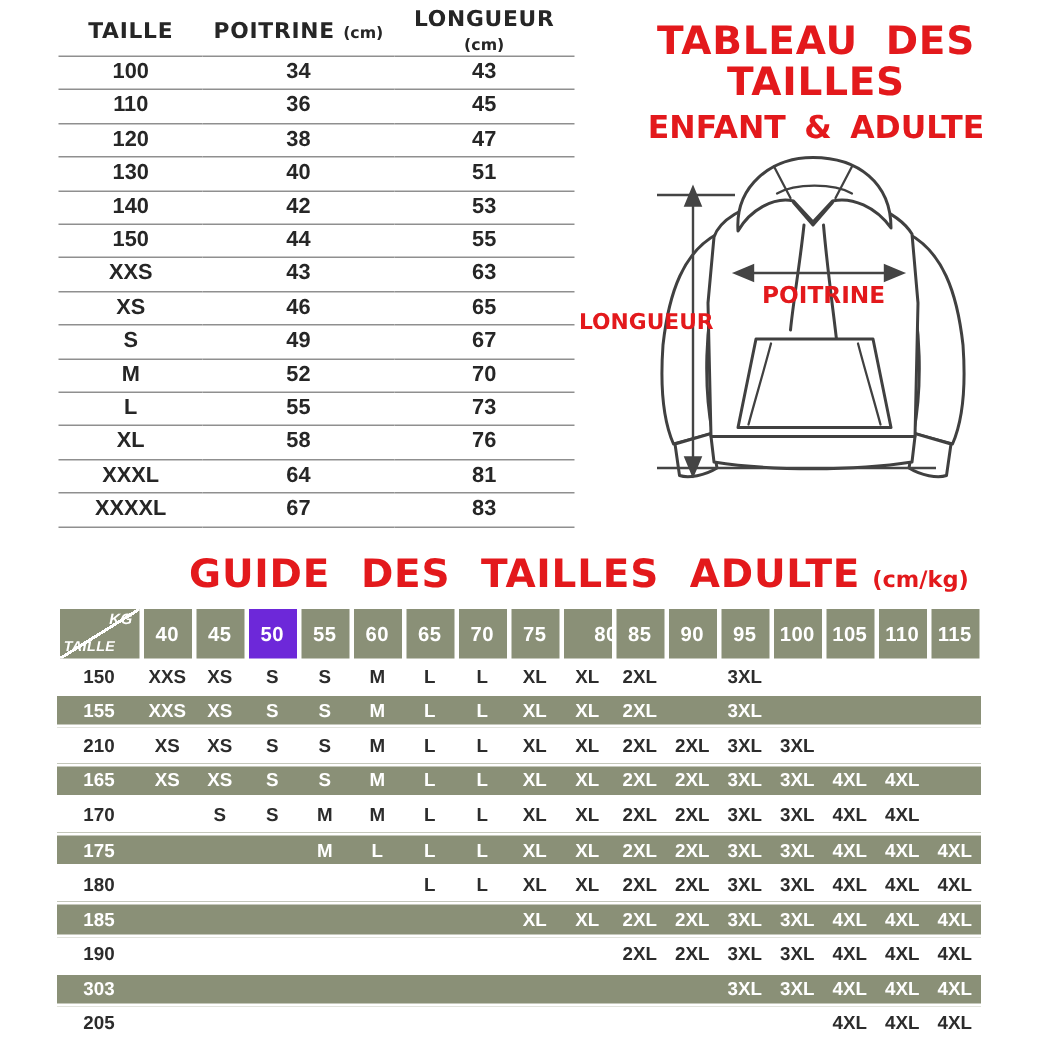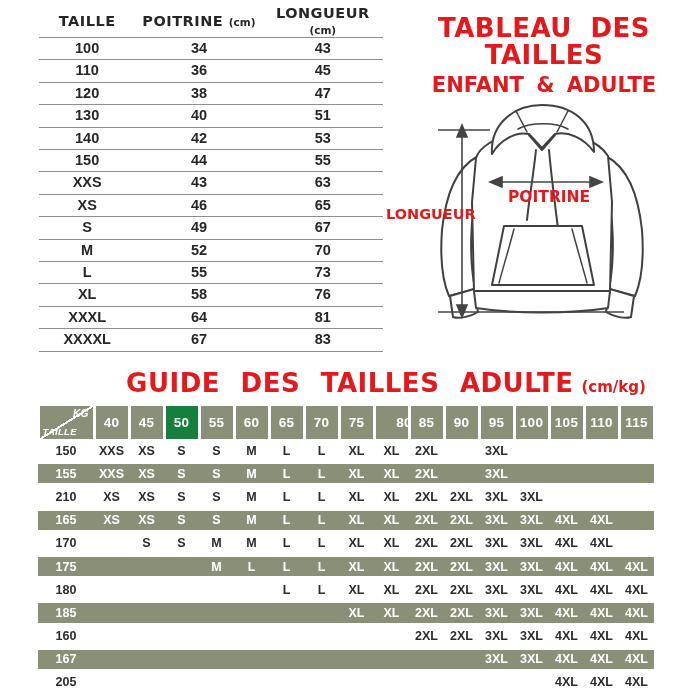--- a/index.html
+++ b/index.html
@@ -216,21 +216,21 @@
 
   <div class="guide-table">
     <div class="g-header" id="g-header">
       <div class="g-hcell g-corner" style="background: rgb(138, 144, 119);">
         <span class="diag"></span>
         <span class="kg">KG</span>
         <span class="taille">TAILLE</span>
       </div>
     <div class="g-hcell" style="background: rgb(138, 144, 119);">40</div>
         <div class="g-hcell" style="background: rgb(138, 144, 119);">45</div>
-        <div class="g-hcell" style="background: #15803d;">50</div>
+        <div class="g-hcell" style="background: #6d28d9;">50</div>
         <div class="g-hcell" style="background: rgb(138, 144, 119);">55</div>
         <div class="g-hcell" style="background: rgb(138, 144, 119);">60</div>
         <div class="g-hcell" style="background: rgb(138, 144, 119);">65</div>
         <div class="g-hcell" style="background: rgb(138, 144, 119);">70</div>
         <div class="g-hcell" style="background: rgb(138, 144, 119);">75</div>
         <div class="g-hcell" style="background: rgb(138, 144, 119); padding-left: 25px;">80</div>
         <div class="g-hcell" style="background: rgb(138, 144, 119);">85</div>
         <div class="g-hcell" style="background: rgb(138, 144, 119);">90</div>
         <div class="g-hcell" style="background: rgb(138, 144, 119);">95</div>
         <div class="g-hcell" style="background: rgb(138, 144, 119);">100</div>
@@ -385,40 +385,40 @@
           <div class="g-cell">XL</div>
           <div class="g-cell">2XL</div>
           <div class="g-cell">2XL</div>
           <div class="g-cell">3XL</div>
           <div class="g-cell">3XL</div>
           <div class="g-cell">4XL</div>
           <div class="g-cell">4XL</div>
           <div class="g-cell">4XL</div>
         </div>
         <div class="g-row">
-          <div class="g-label">160</div>
+          <div class="g-label">190</div>
           <div class="g-cell"></div>
           <div class="g-cell"></div>
           <div class="g-cell"></div>
           <div class="g-cell"></div>
           <div class="g-cell"></div>
           <div class="g-cell"></div>
           <div class="g-cell"></div>
           <div class="g-cell"></div>
           <div class="g-cell"></div>
           <div class="g-cell">2XL</div>
           <div class="g-cell">2XL</div>
           <div class="g-cell">3XL</div>
           <div class="g-cell">3XL</div>
           <div class="g-cell">4XL</div>
           <div class="g-cell">4XL</div>
           <div class="g-cell">4XL</div>
         </div>
         <div class="g-row shaded" style="background: rgb(138, 144, 119);">
-          <div class="g-label">167</div>
+          <div class="g-label">303</div>
           <div class="g-cell"></div>
           <div class="g-cell"></div>
           <div class="g-cell"></div>
           <div class="g-cell"></div>
           <div class="g-cell"></div>
           <div class="g-cell"></div>
           <div class="g-cell"></div>
           <div class="g-cell"></div>
           <div class="g-cell"></div>
           <div class="g-cell"></div>

